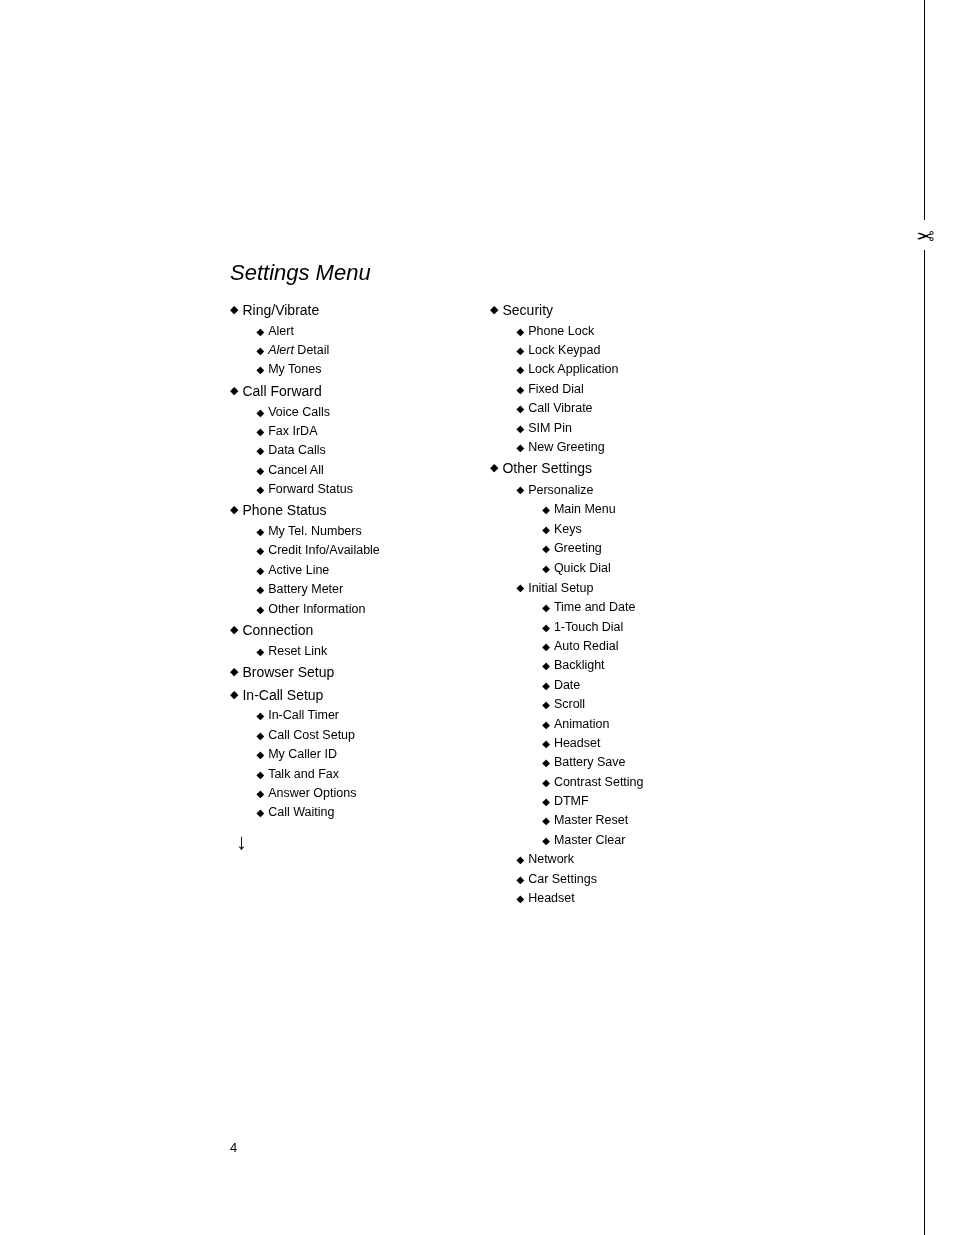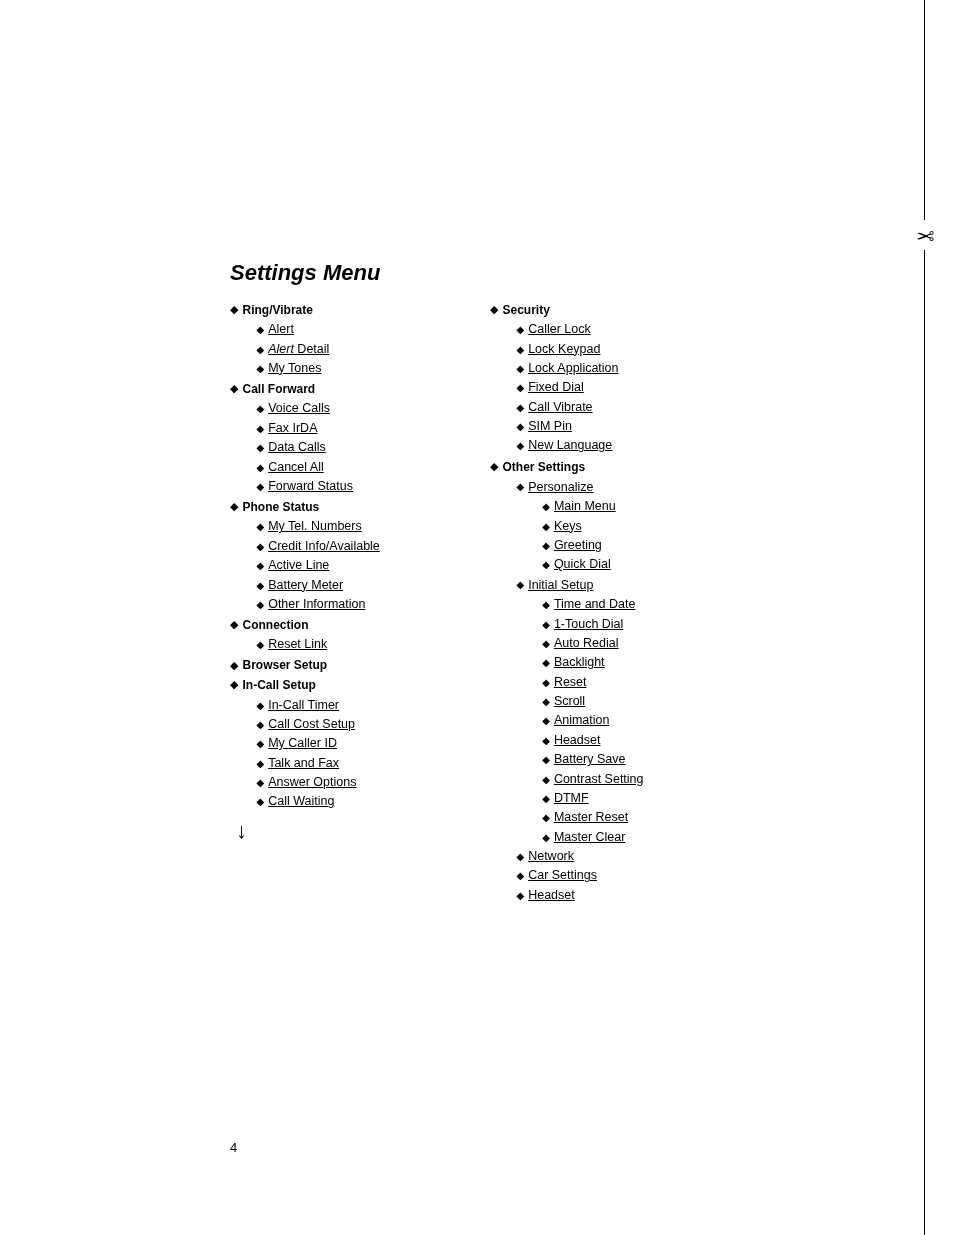--- a/index.html
+++ b/index.html
@@ -14,21 +14,21 @@
       overflow: hidden;
     }
     .page-content {
       position: absolute;
       top: 260px;
       left: 230px;
       width: 620px;
     }
     .page-title {
       font-size: 22px;
-      font-weight: bold;
+      font-weight: normal;
       font-style: italic;
       margin-bottom: 14px;
       font-family: Arial, Helvetica, sans-serif;
     }
     .columns {
       display: flex;
       gap: 0px;
       align-items: flex-start;
     }
     .col-left {
@@ -52,27 +52,26 @@
       margin-top: 1px;
     }
     .arrow-bullet {
       font-size: 10px;
       margin-right: 4px;
       flex-shrink: 0;
       margin-top: 2px;
       color: #000;
     }
     .bold-label {
-      font-weight: bold;
-      font-size: 12px;
+      font-weight: normal;
+      font-size: 14px;
     }
     .normal-label {
       font-size: 12.5px;
       font-weight: normal;
-      text-decoration: underline;
     }
     .sub-items {
       padding-left: 14px;
     }
     .sub-sub-items {
       padding-left: 14px;
     }
     .top-level {
       margin-bottom: 1px;
     }
@@ -241,21 +240,21 @@
 
     <div class="col-right">
 
       <div class="menu-item top-level">
         <span class="bullet">◆</span>
         <div>
           <span class="bold-label">Security</span>
           <div class="sub-items">
             <div class="menu-item">
               <span class="arrow-bullet">◆</span>
-              <span class="normal-label">Caller Lock</span>
+              <span class="normal-label">Phone Lock</span>
             </div>
             <div class="menu-item">
               <span class="arrow-bullet">◆</span>
               <span class="normal-label">Lock Keypad</span>
             </div>
             <div class="menu-item">
               <span class="arrow-bullet">◆</span>
               <span class="normal-label">Lock Application</span>
             </div>
             <div class="menu-item">
@@ -265,21 +264,21 @@
             <div class="menu-item">
               <span class="arrow-bullet">◆</span>
               <span class="normal-label">Call Vibrate</span>
             </div>
             <div class="menu-item">
               <span class="arrow-bullet">◆</span>
               <span class="normal-label">SIM Pin</span>
             </div>
             <div class="menu-item">
               <span class="arrow-bullet">◆</span>
-              <span class="normal-label">New Language</span>
+              <span class="normal-label">New Greeting</span>
             </div>
           </div>
         </div>
       </div>
 
       <div class="menu-item top-level">
         <span class="bullet">◆</span>
         <div>
           <span class="bold-label">Other Settings</span>
           <div class="sub-items">
@@ -325,21 +324,21 @@
                   <div class="menu-item">
                     <span class="arrow-bullet">◆</span>
                     <span class="normal-label">Auto Redial</span>
                   </div>
                   <div class="menu-item">
                     <span class="arrow-bullet">◆</span>
                     <span class="normal-label">Backlight</span>
                   </div>
                   <div class="menu-item">
                     <span class="arrow-bullet">◆</span>
-                    <span class="normal-label">Reset</span>
+                    <span class="normal-label">Date</span>
                   </div>
                   <div class="menu-item">
                     <span class="arrow-bullet">◆</span>
                     <span class="normal-label">Scroll</span>
                   </div>
                   <div class="menu-item">
                     <span class="arrow-bullet">◆</span>
                     <span class="normal-label">Animation</span>
                   </div>
                   <div class="menu-item">

